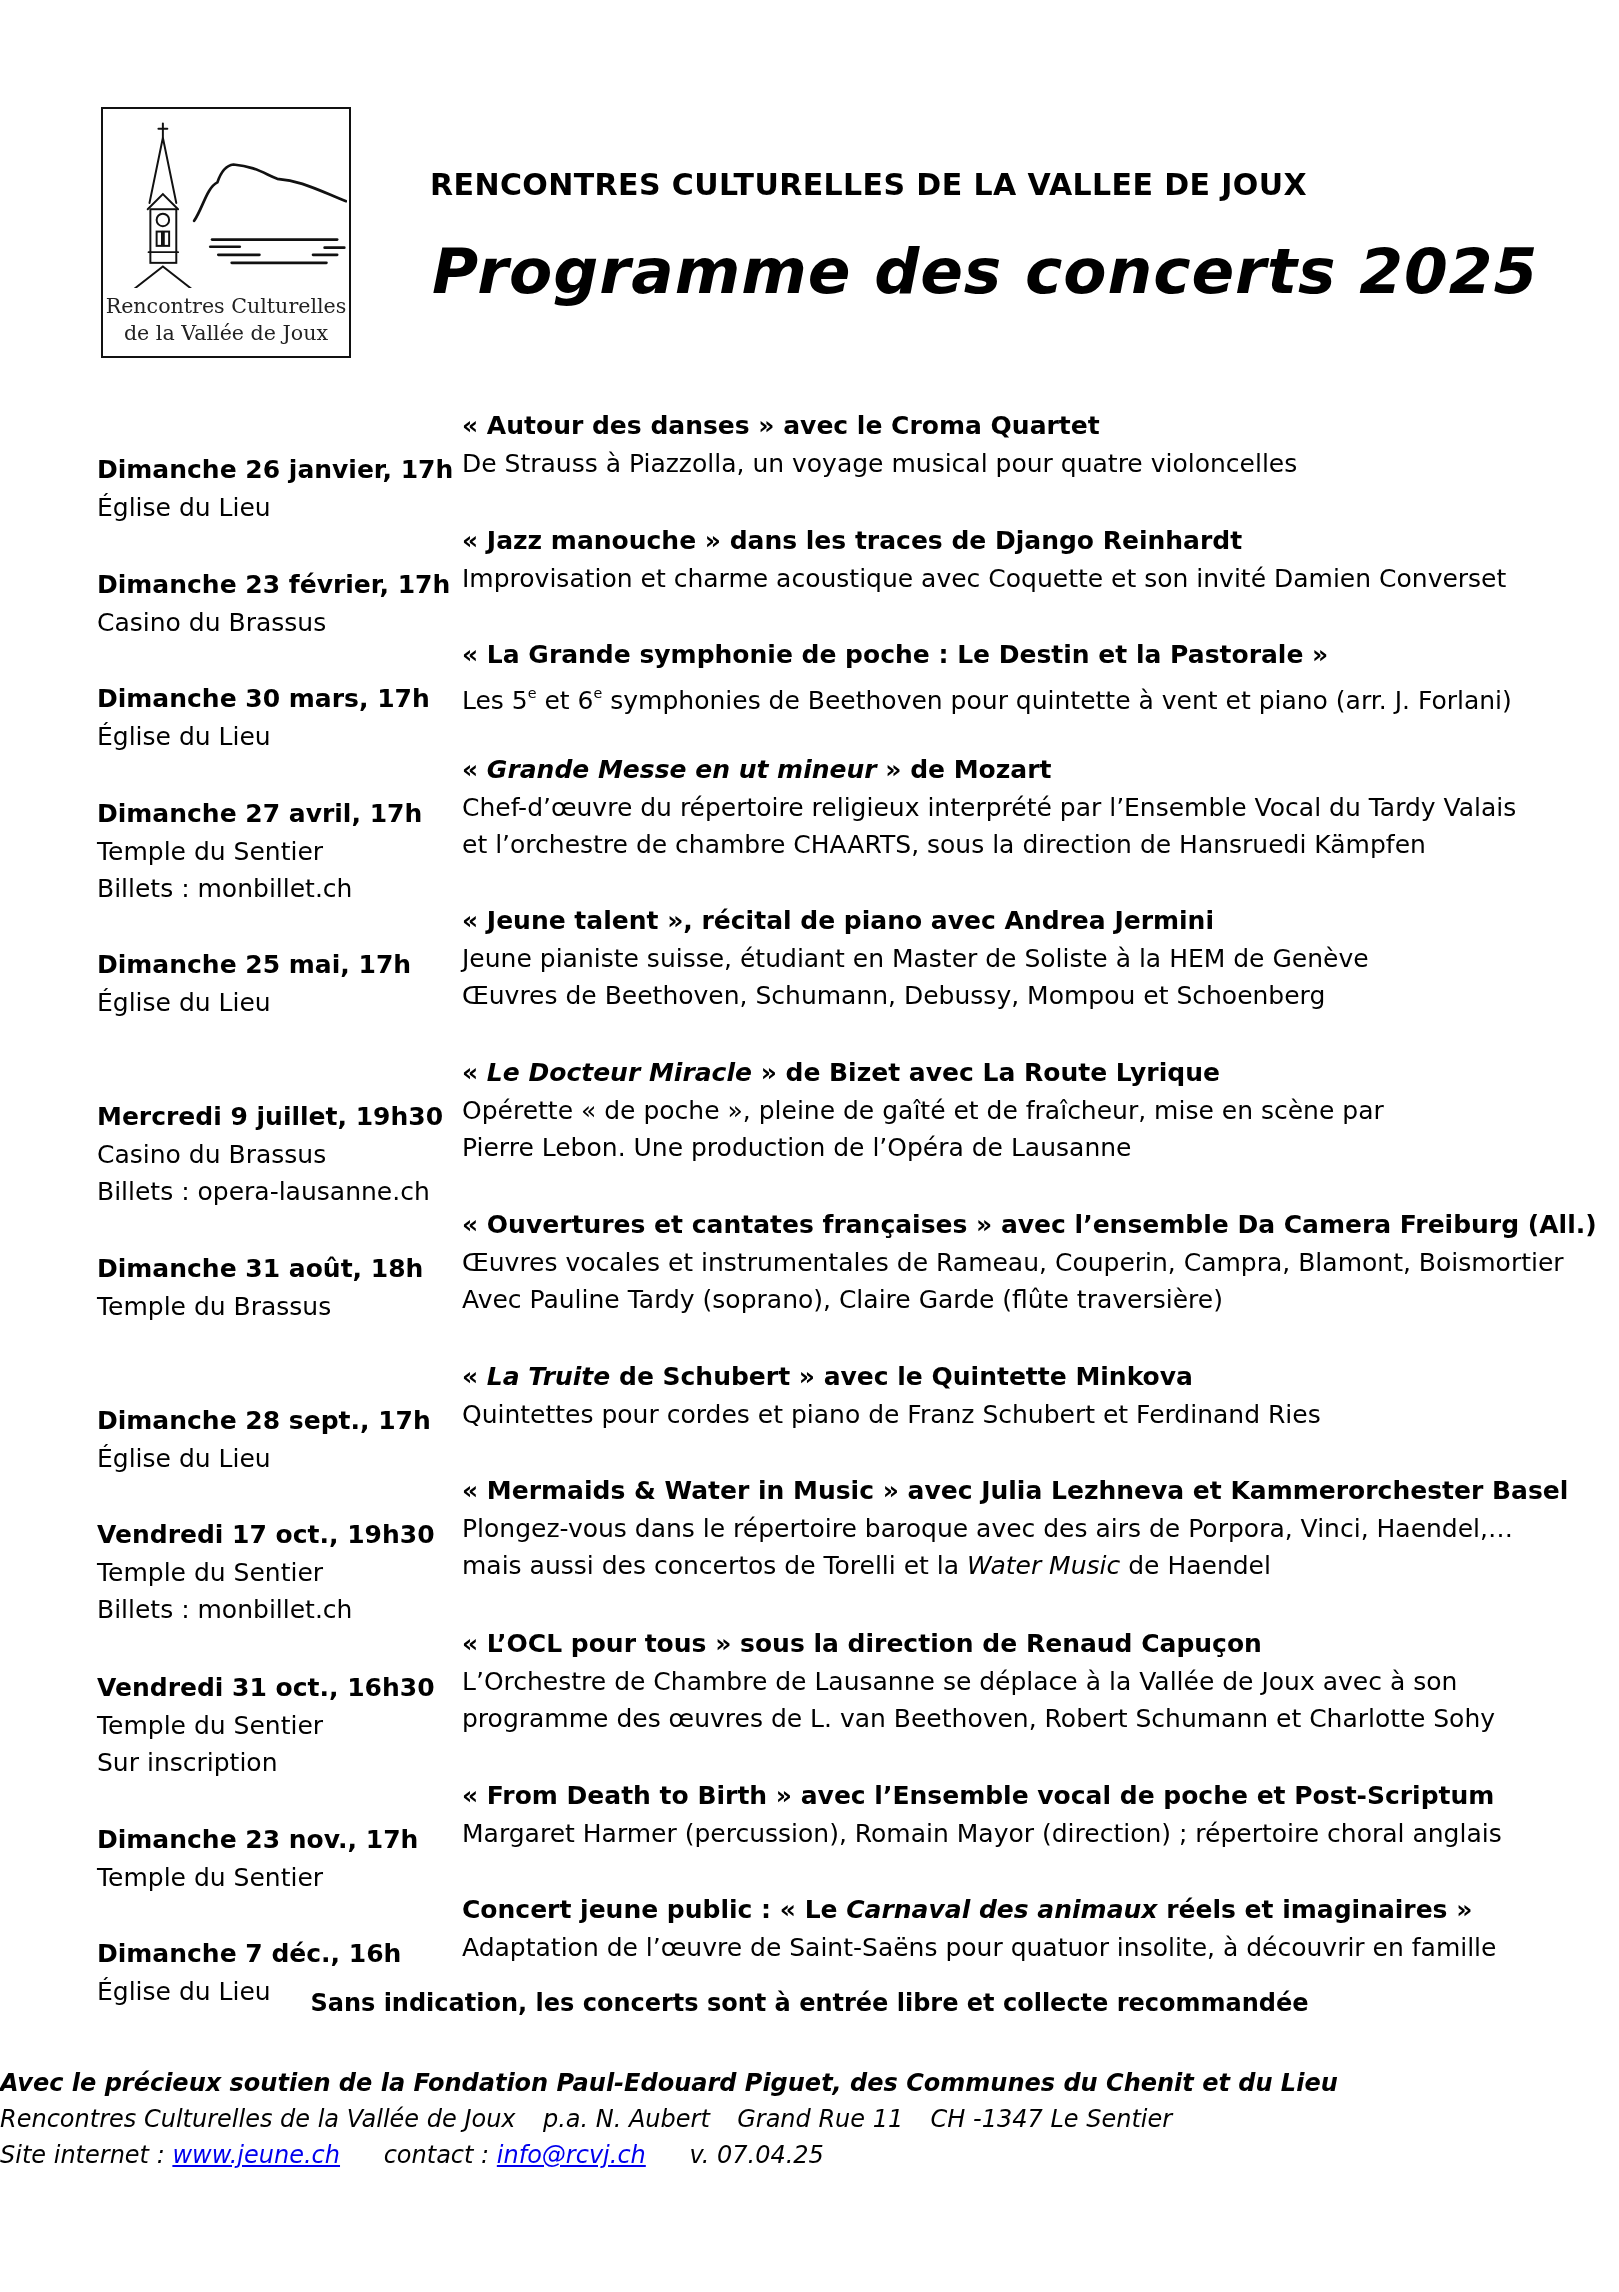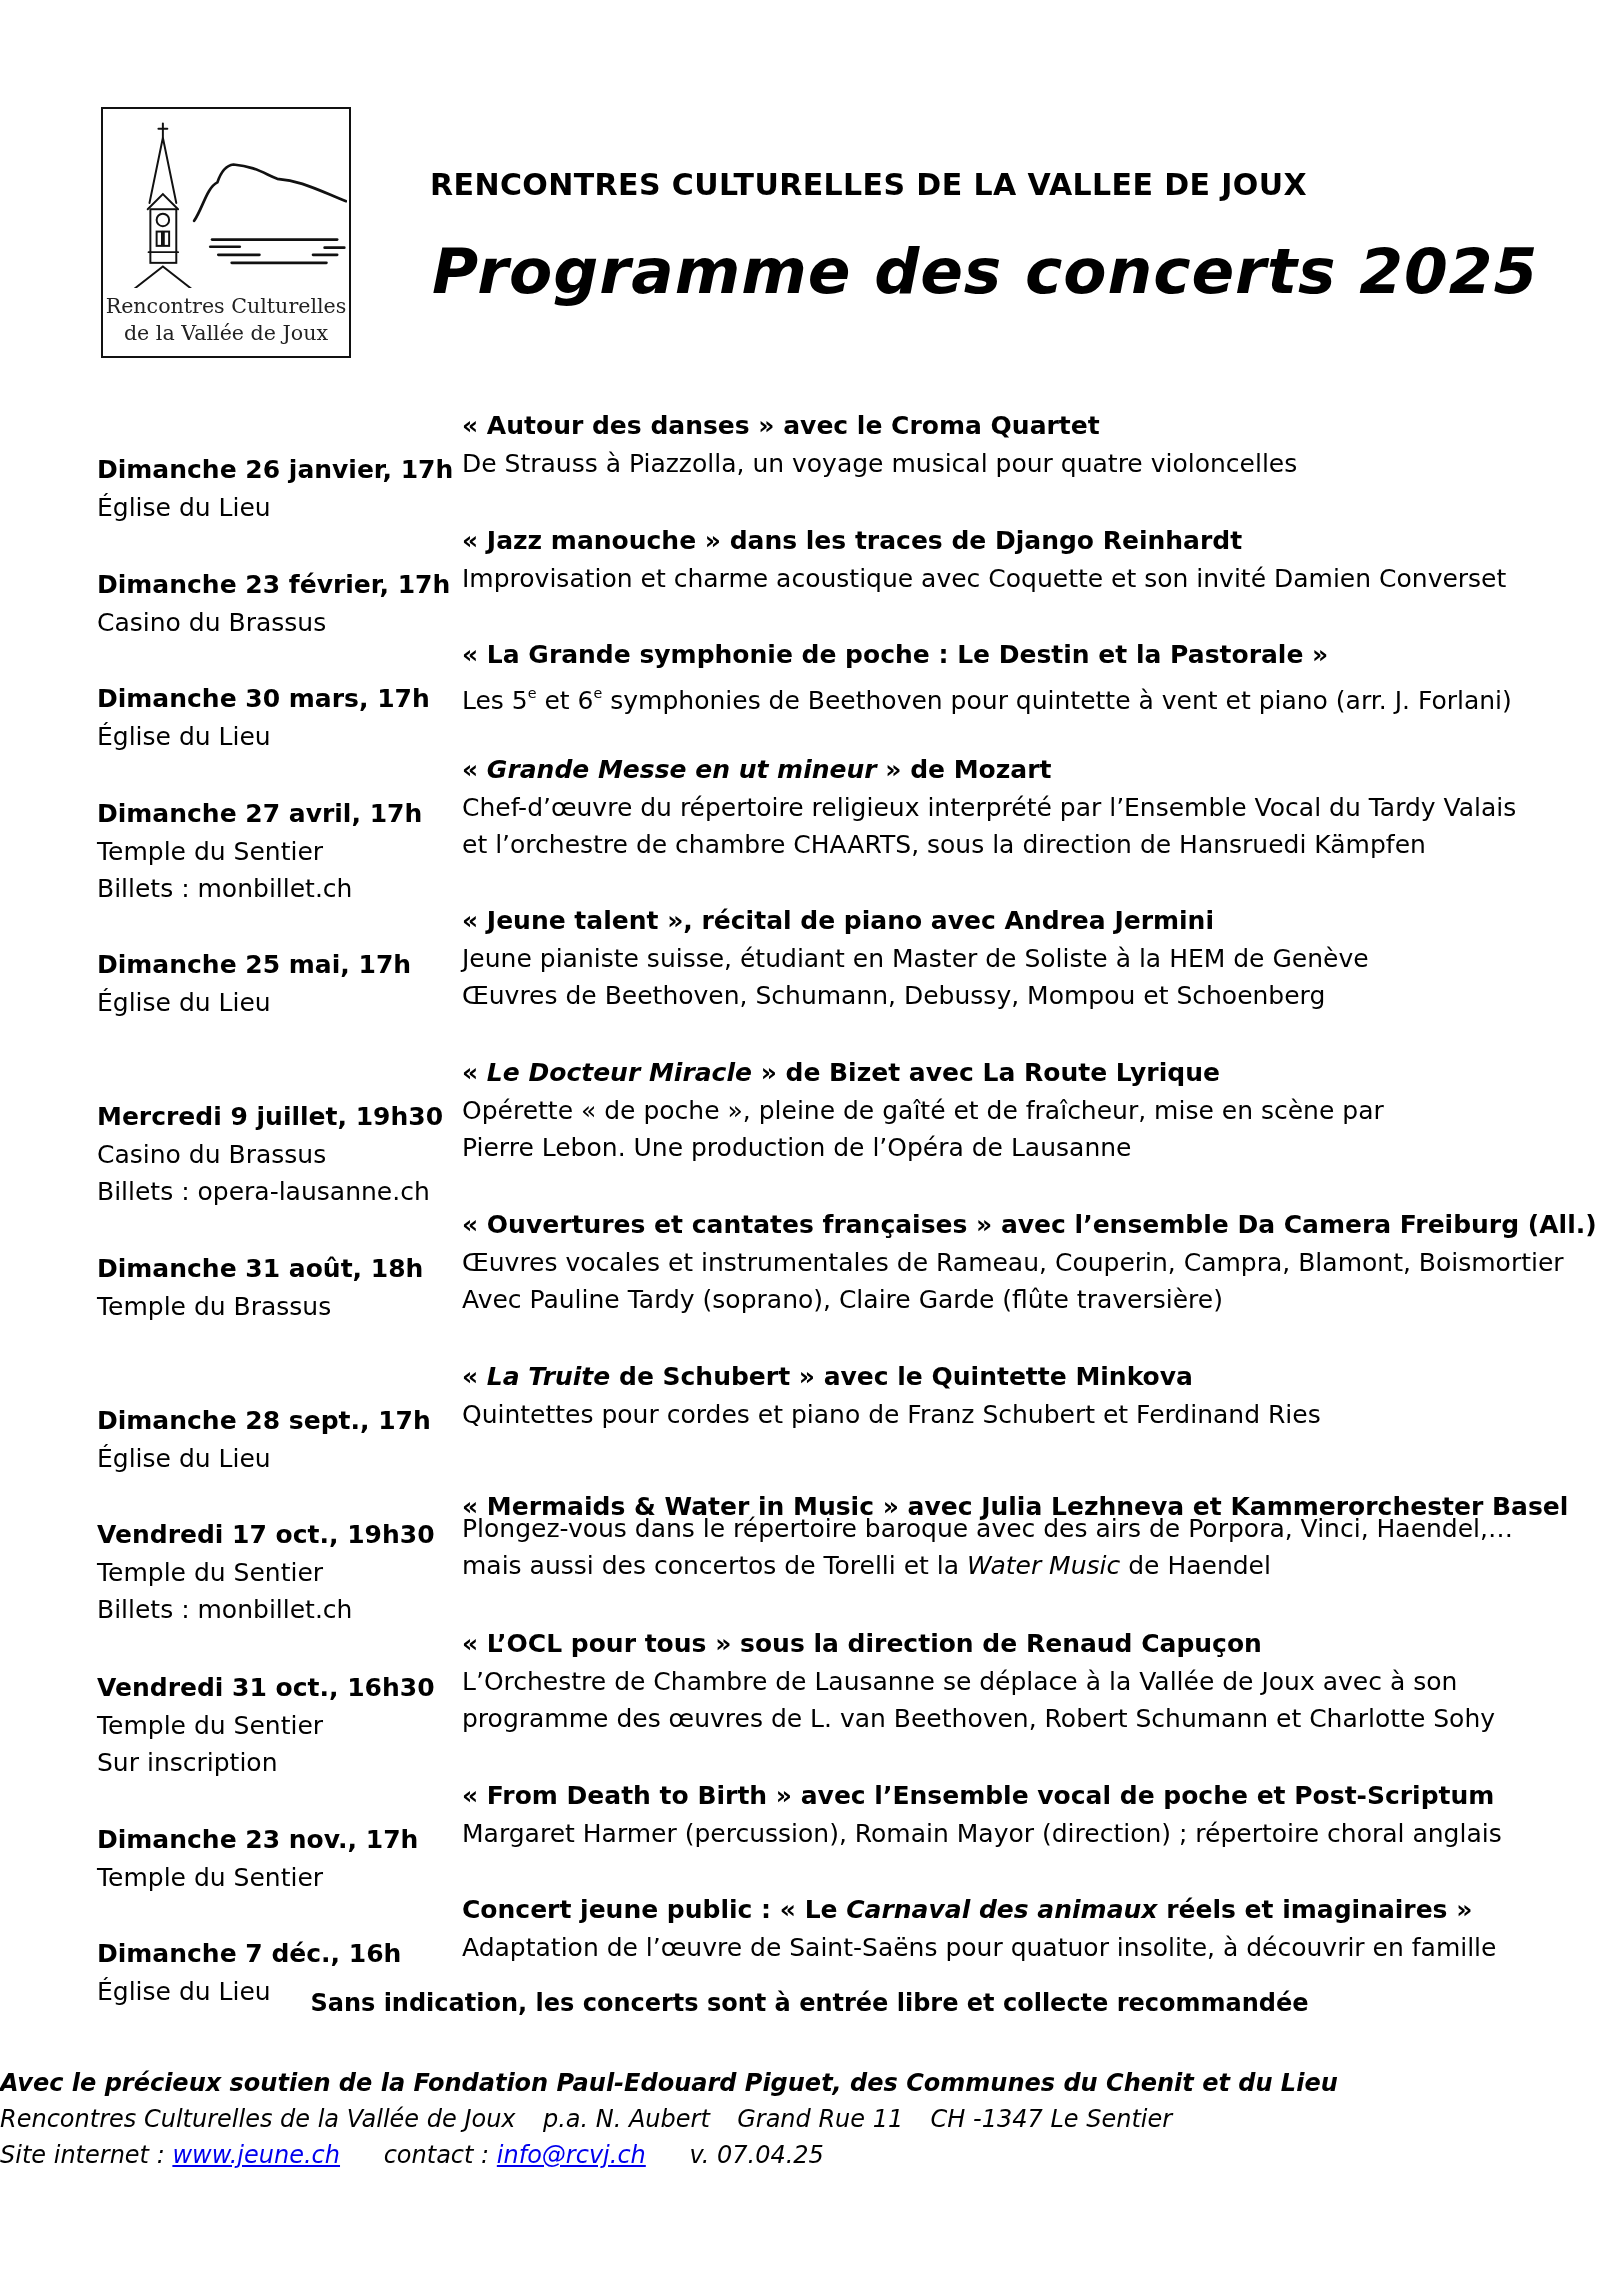--- a/index.html
+++ b/index.html
@@ -133,21 +133,21 @@
   <div class="line left b" style="top:0">Dimanche 28 sept., 17h</div>
   <div class="line left" style="top:38px">Église du Lieu</div>
   <div class="line right b" style="top:0"><span>« </span><span class="i">La Truite</span><span> de Schubert » avec le Quintette Minkova</span></div>
   <div class="line right" style="top:38px">Quintettes pour cordes et piano de Franz Schubert et Ferdinand Ries</div>
 </div>
 
 <div class="event" style="top:1472px;">
   <div class="line left b" style="top:0">Vendredi 17 oct., 19h30</div>
   <div class="line left" style="top:38px">Temple du Sentier</div>
   <div class="line left" style="top:75px">Billets : monbillet.ch</div>
-  <div class="line right b" style="top:16px">« Mermaids &amp; Water in Music » avec Julia Lezhneva et Kammerorchester Basel</div>
+  <div class="line right b" style="top:0">« Mermaids &amp; Water in Music » avec Julia Lezhneva et Kammerorchester Basel</div>
   <div class="line right" style="top:38px">Plongez-vous dans le répertoire baroque avec des airs de Porpora, Vinci, Haendel,…</div>
   <div class="line right" style="top:75px"><span>mais aussi des concertos de Torelli et la </span><span class="i">Water Music</span><span> de Haendel</span></div>
 </div>
 
 <div class="event" style="top:1625px;">
   <div class="line left b" style="top:0">Vendredi 31 oct., 16h30</div>
   <div class="line left" style="top:38px">Temple du Sentier</div>
   <div class="line left" style="top:75px">Sur inscription</div>
   <div class="line right b" style="top:0">« L’OCL pour tous » sous la direction de Renaud Capuçon</div>
   <div class="line right" style="top:38px">L’Orchestre de Chambre de Lausanne se déplace à la Vallée de Joux avec à son</div>

